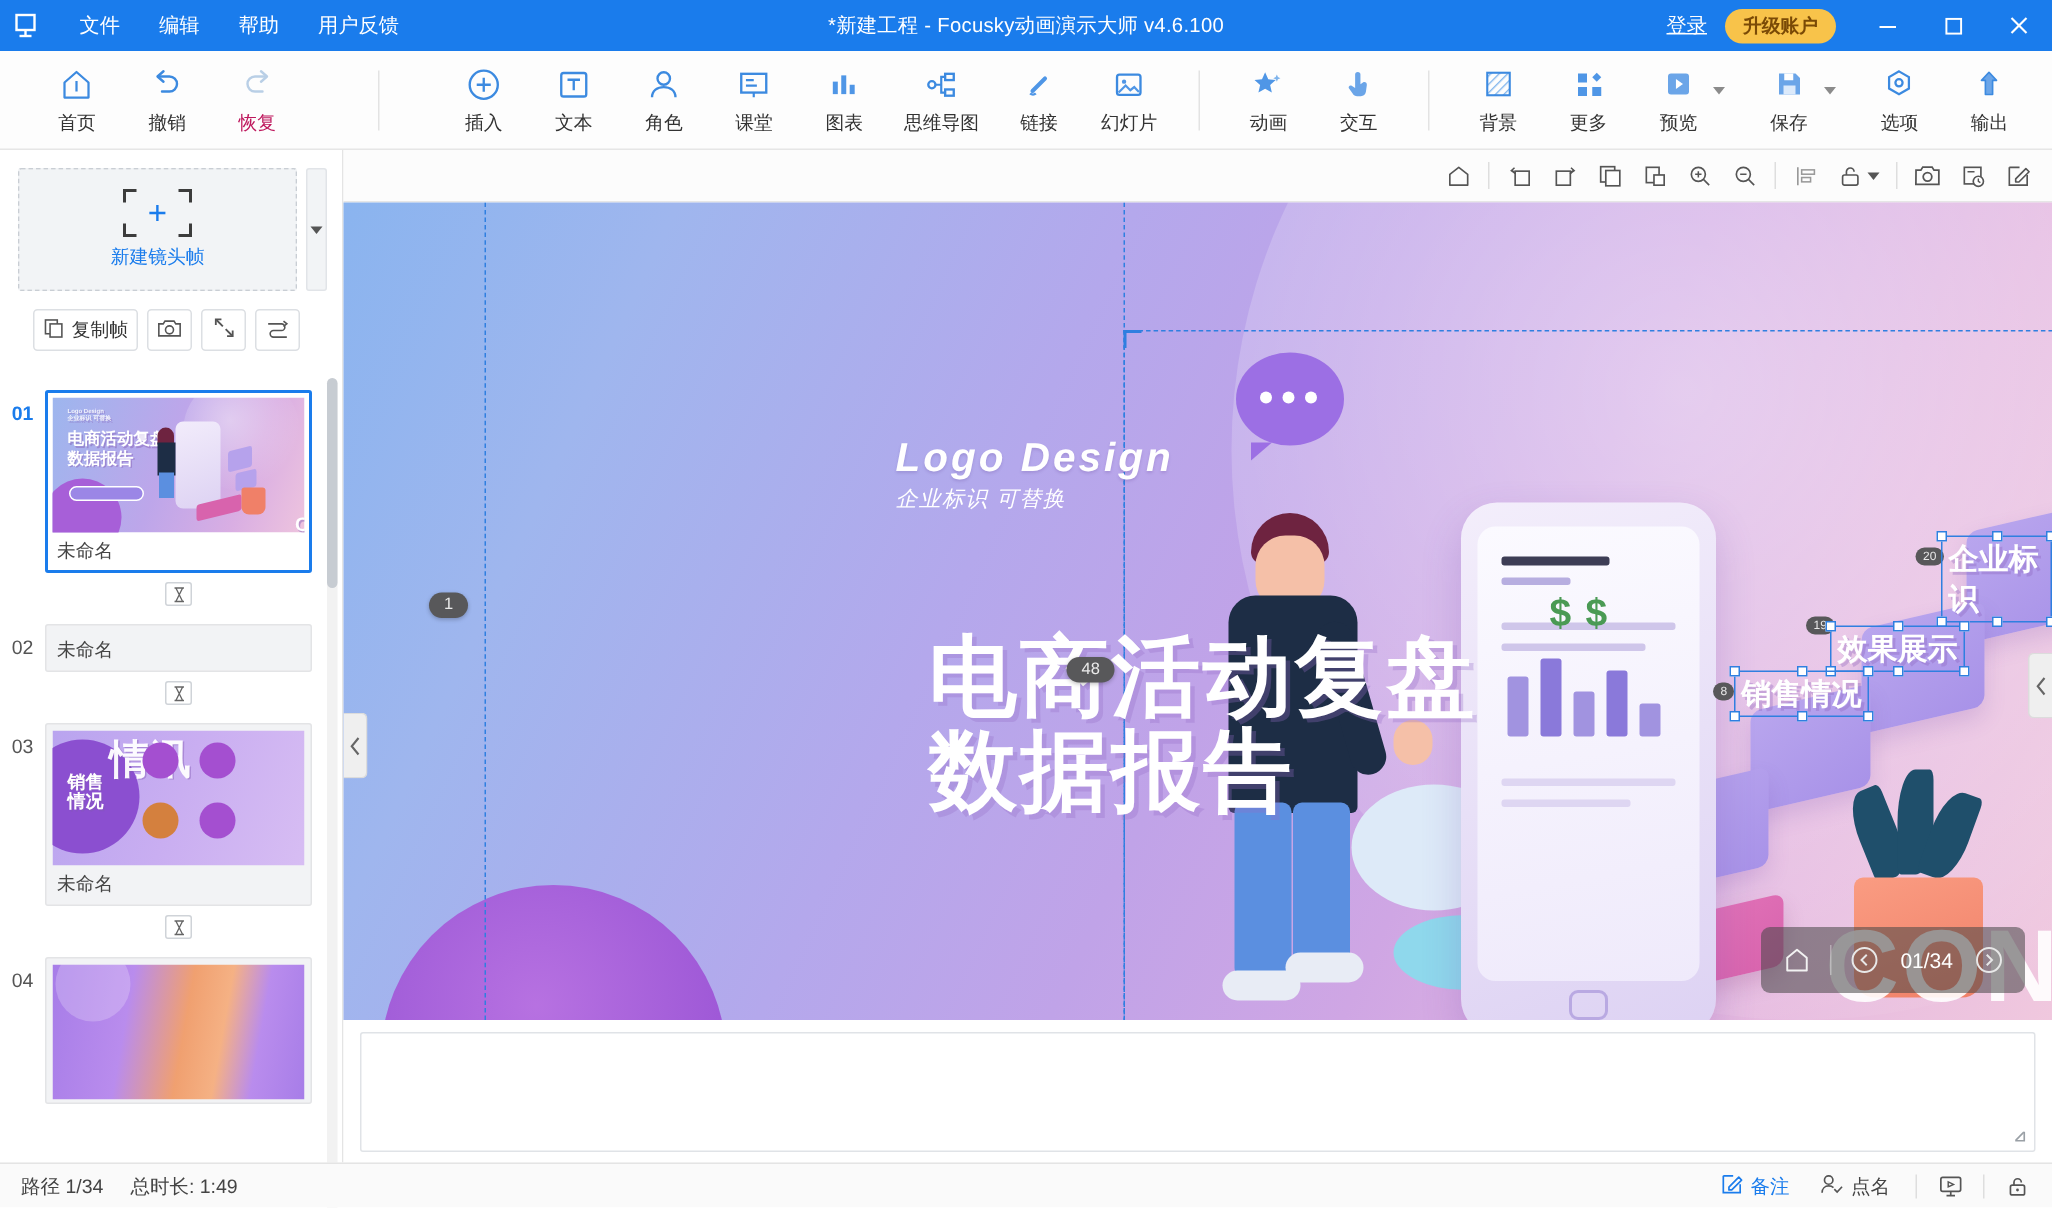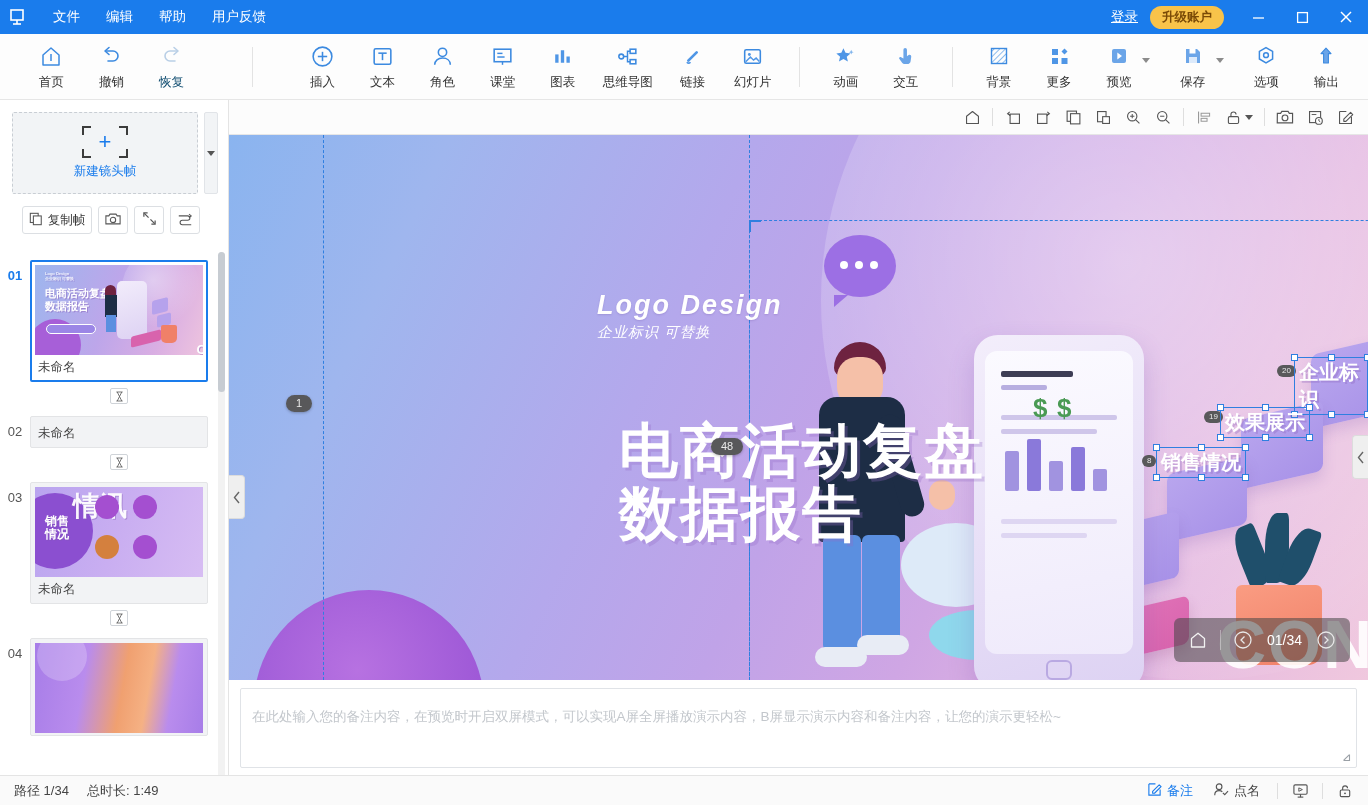--- a/index.html
+++ b/index.html
@@ -66,21 +66,21 @@
     position: absolute; top: 34px; left: 0; width: 1368px; height: 66px;
     background: #fdfdfd; border-bottom: 1px solid #e6e6e6;
     display: flex; align-items: center;
   }
   .rb-item {
     width: 62px; height: 62px; display: flex; flex-direction: column;
     align-items: center; justify-content: center; cursor: default; position: relative;
   }
   .rb-ico { height: 28px; display: flex; align-items: center; justify-content: center; }
   .rb-lb { font-size: 12.5px; color: #333; margin-top: 4px; white-space: nowrap; }
-  .rb-item.disabled .rb-lb { color: #0c4a6e; }
+  .rb-item.disabled .rb-lb { color: #be185d; }
   .rb-sep { width: 1px; height: 40px; background: #e3e3e3; margin: 0 6px; }
   .rb-spacer { flex: 1; }
   .rb-drop {
     width: 0; height: 0; border-left: 4px solid transparent; border-right: 4px solid transparent;
     border-top: 5px solid #8b8b8b; position: absolute; right: -1px; top: 22px;
   }
   .rb-item.wide { width: 72px; }
 
   
   .leftpanel {
@@ -359,20 +359,21 @@
         <line x1="9" y1="12" x2="9" y2="16" stroke="#fff" stroke-width="1.6"></line>
         <line x1="5" y1="16" x2="13" y2="16" stroke="#fff" stroke-width="1.6"></line>
       </svg>
     </div>
     <div class="tb-menu">
       <div class="tb-menu-item">文件</div>
       <div class="tb-menu-item">编辑</div>
       <div class="tb-menu-item">帮助</div>
       <div class="tb-menu-item">用户反馈</div>
     </div>
+    <div class="tb-title">*新建工程 - Focusky动画演示大师  v4.6.100</div>
     <div class="tb-right">
       <div class="tb-login">登录</div>
       <div class="tb-upgrade">升级账户</div>
       <div class="winbtn">
         <svg width="13" height="13" viewBox="0 0 13 13">
             <line x1="1" y1="7" x2="12" y2="7" stroke="#fff" stroke-width="1.3"></line>
           </svg>
       </div>
       <div class="winbtn">
         <svg width="13" height="13" viewBox="0 0 13 13">
@@ -916,21 +917,21 @@
     <div class="cv-num-badge" style="left:57px;top:260px">1</div>
     <div class="cv-num-badge" style="left:482px;top:303px">48</div>
 
     <div class="cv-minibadge" style="left:1048px;top:230px;">20</div>
     <div class="cv-label" style="left:1065px;top:222px;">
       <span>企业标识</span>
       <span class="h a"></span><span class="h b"></span><span class="h c"></span><span class="h d"></span><span class="h e"></span><span class="h f"></span>
     </div>
 
     <div class="cv-minibadge" style="left:975px;top:276px;">19</div>
-    <div class="cv-label" style="left:991px;top:272px;">
+    <div class="cv-label" style="left:991px;top:282px;">
       <span>效果展示</span>
       <span class="h a"></span><span class="h b"></span><span class="h c"></span><span class="h d"></span><span class="h e"></span><span class="h f"></span>
     </div>
 
     <div class="cv-minibadge" style="left:913px;top:320px;">8</div>
     <div class="cv-label" style="left:927px;top:312px;">
       <span>销售情况</span>
       <span class="h a"></span><span class="h b"></span><span class="h c"></span><span class="h d"></span><span class="h e"></span><span class="h f"></span>
     </div>
 
@@ -965,21 +966,20 @@
         <svg width="20" height="20" viewBox="0 0 20 20">
             <circle cx="10" cy="10" r="8" fill="none" stroke="#e8e8e8" stroke-width="1.3"></circle>
             <path d="M8.5 6.5 12 10l-3.5 3.5" fill="none" stroke="#e8e8e8" stroke-width="1.3"></path>
           </svg>
       </div>
     </div>
   </div>
 
   <div class="notes-area">
     <div class="notes-box">
-      <div class="ph">在此处输入您的备注内容，在预览时开启双屏模式，可以实现A屏全屏播放演示内容，B屏显示演示内容和备注内容，让您的演示更轻松~</div>
       <div class="notes-resize">
         <svg width="12" height="12" viewBox="0 0 12 12">
             <path d="M10.5 4.5v6h-6" fill="none" stroke="#9aa0a6" stroke-width="1.1"></path>
             <path d="M10.2 4.8 4.8 10.2" stroke="#9aa0a6" stroke-width="1.1"></path>
             <path d="M1.5 7.5v-6h6" fill="none" stroke="#9aa0a6" stroke-width="0"></path>
           </svg>
       </div>
     </div>
   </div>
 

